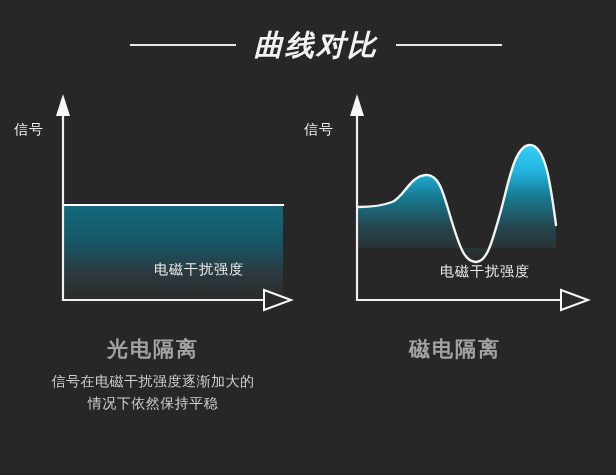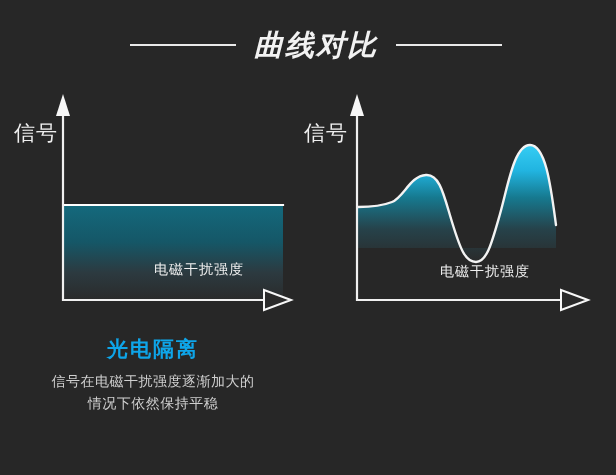--- a/index.html
+++ b/index.html
@@ -65,42 +65,42 @@
     left: 0;
     top: 0;
     width: 290px;
     height: 225px;
     overflow: visible;
   }
 
   .axis-label {
     position: absolute;
     color: #efefef;
-    font-size: 21px;
+    font-size: 14px;
     line-height: 1;
     white-space: nowrap;
     letter-spacing: 1px;
   }
   .y-label-left  { left: 8px;  top: 30px; }
   .y-label-right { left: 4px;  top: 30px; }
   .x-label-left  { left: 148px; top: 170px; font-size: 14px; }
   .x-label-right { left: 140px; top: 172px; font-size: 14px; }
 
   
   .caption {
     position: absolute;
     top: 336px;
     width: 290px;
     text-align: center;
   }
   #caption-left  { left: 8px; }
   #caption-right { left: 310px; }
 
   .caption-title {
-    color: #0ea5e9;
+    color: #a3a3a3;
     font-size: 21px;
     font-weight: bold;
     letter-spacing: 2px;
     line-height: 1.2;
     margin: 0 0 10px 0;
   }
   .caption-body {
     color: #cfcfcf;
     font-size: 14px;
     line-height: 1.55;
@@ -188,15 +188,16 @@
     <span class="axis-label y-label-right">信号</span>
     <span class="axis-label x-label-right">电磁干扰强度</span>
   </div>
 
   <div class="caption" id="caption-left">
     <p class="caption-title">光电隔离</p>
     <p class="caption-body">信号在电磁干扰强度逐渐加大的情况下依然保持平稳</p>
   </div>
 
   <div class="caption" id="caption-right">
+    <p class="caption-title">磁电隔离</p>
   </div>
 
 </div>
 
 </body></html>

